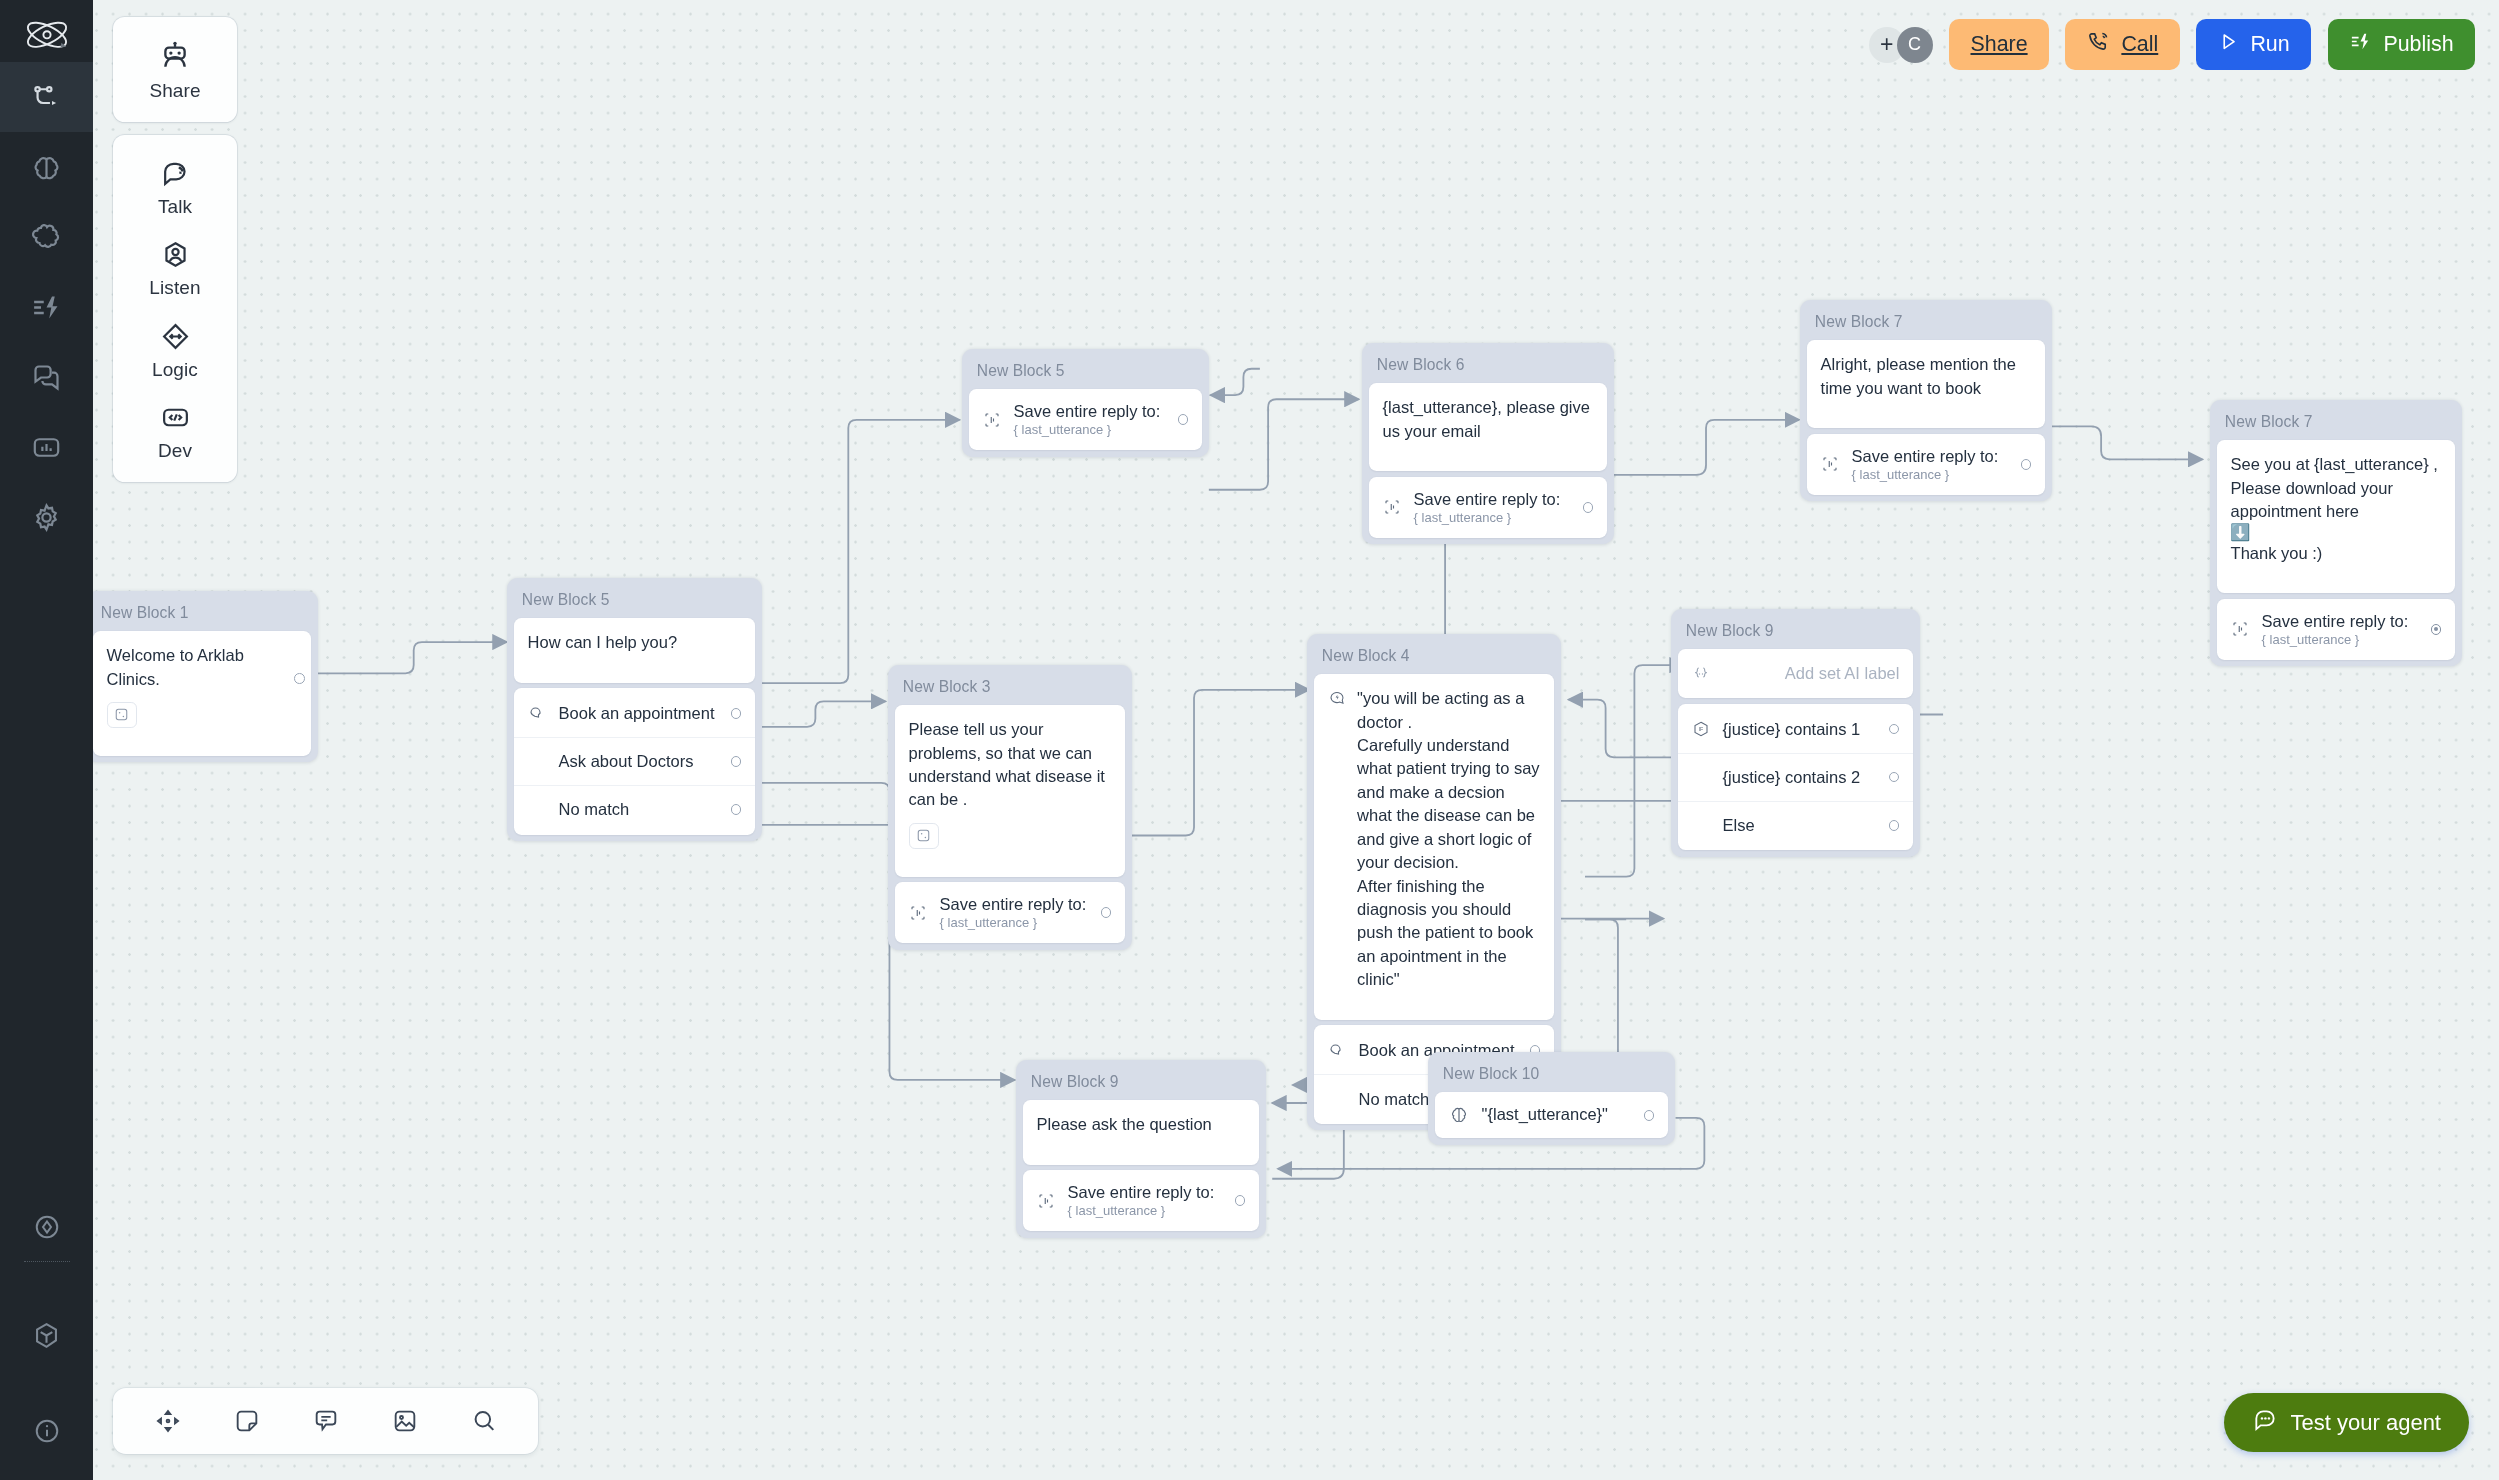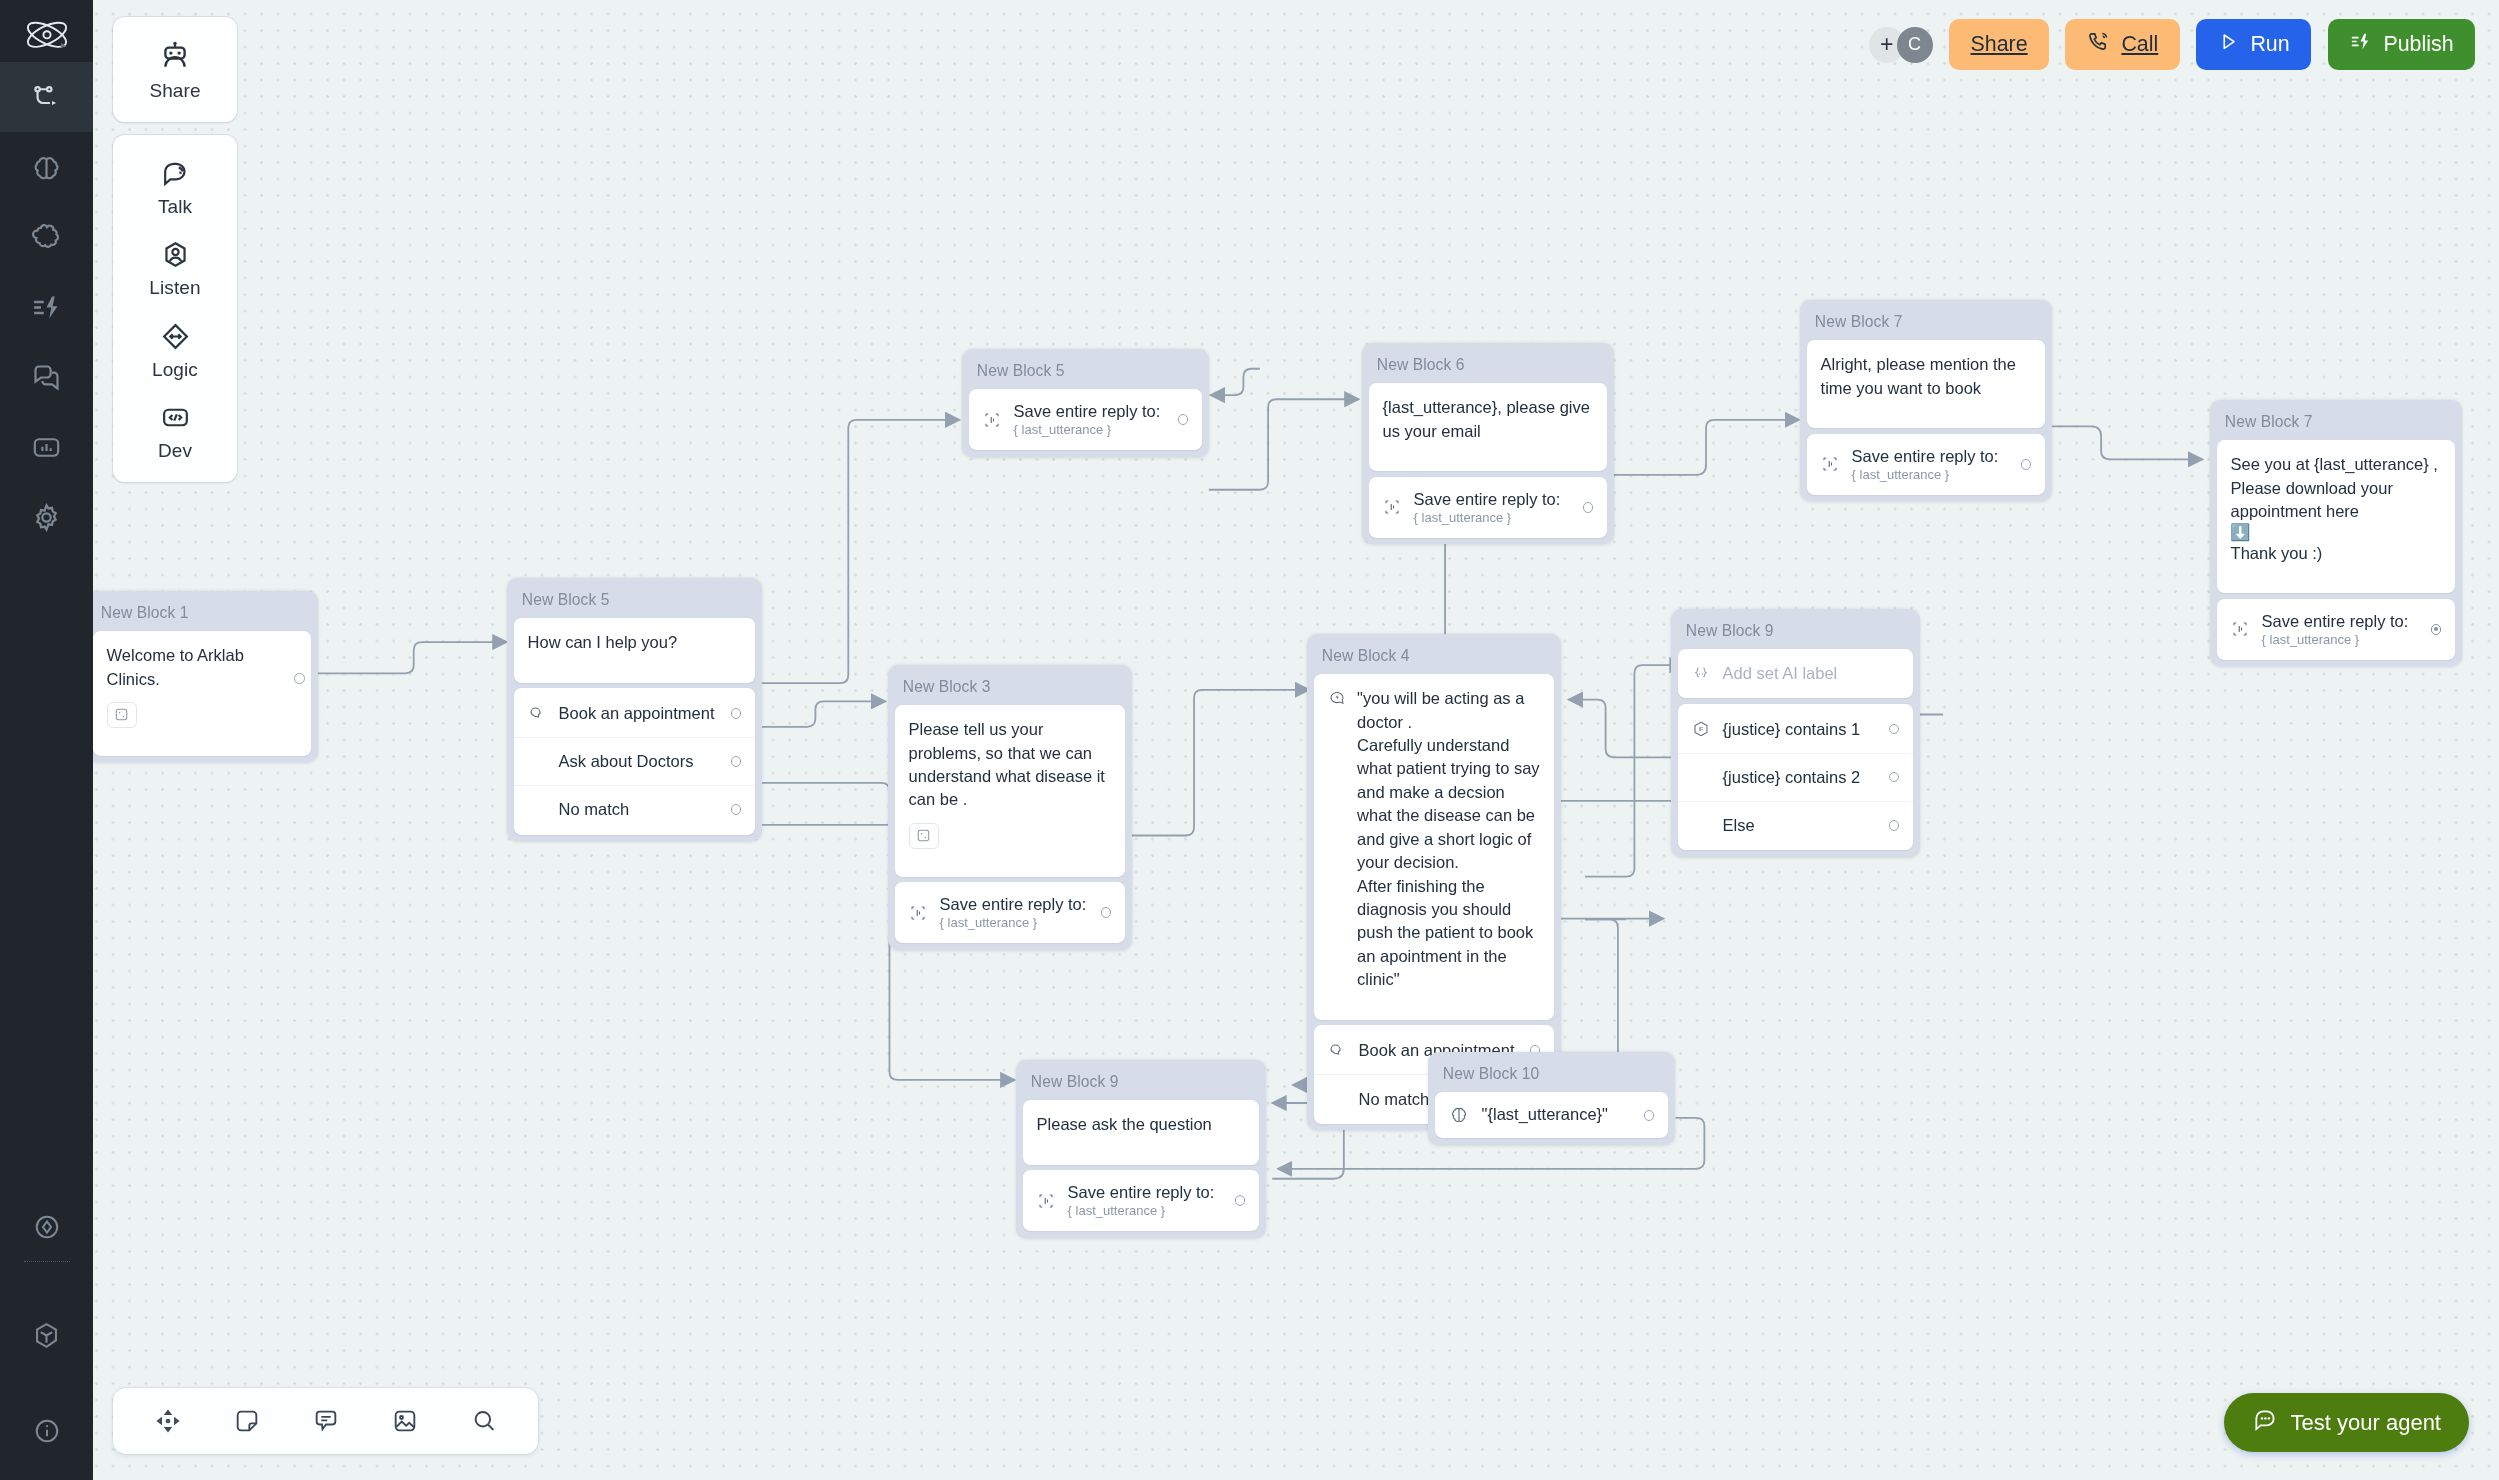--- a/index.html
+++ b/index.html
@@ -128,21 +128,21 @@
     width: 10.7px; height: 10.7px; border-radius: 50%;
     border: 1.2px solid #9aa6b6; background: #fff; flex: none;
   }
   .port.filled { border-color: #8491a3; }
   .port.filled::after {
     content:''; display:block; width:4.1px; height:4.1px; border-radius:50%;
     background:#8491a3; margin:1.8px;
   }
   .ai-label {
     display: flex; align-items: center; gap: 13px;
-    padding: 15px 14px; font-size: 16.5px; color: #aab3c1;
+    padding: 15px 14px; font-size: 16.5px; color: #aab3c1; justify-content: space-between;
   }
   .icn { flex: none; display: flex; align-items: center; color: #5d6a7c; }
 
   
   #bottombar {
     position: absolute; left: 113px; bottom: 26px;
     height: 66px; width: 425px; border-radius: 13px;
     background: #fdfefe; z-index: 30;
     box-shadow: 0 1.6px 5px rgba(25,40,60,.09), 0 0 0 0.8px rgba(185,200,210,.3);
     display: flex; align-items: center; justify-content: space-around;

